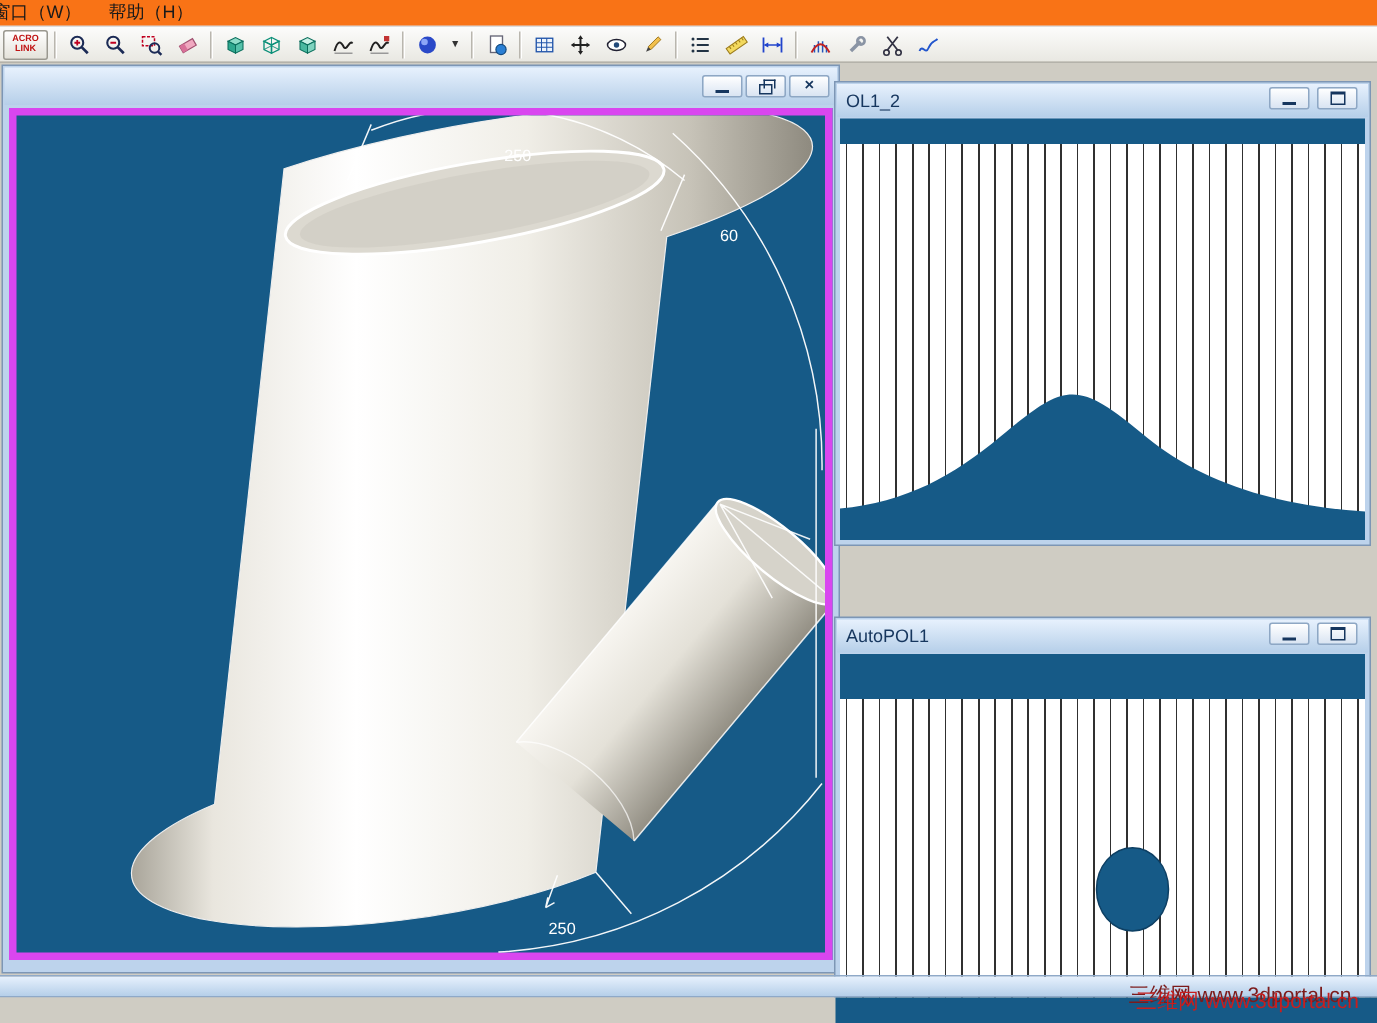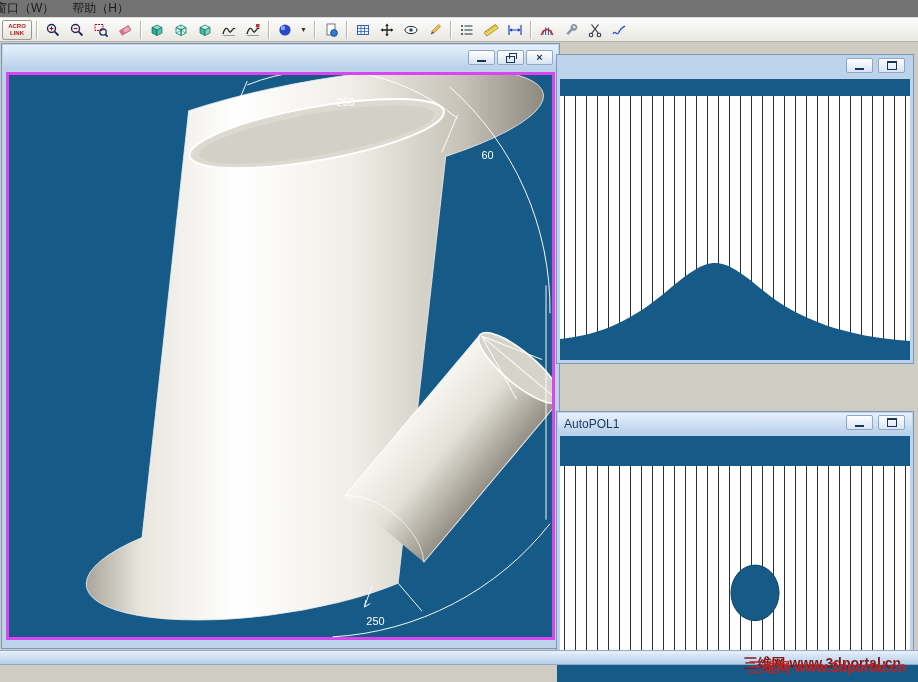--- a/index.html
+++ b/index.html
@@ -1,20 +1,20 @@
 <!DOCTYPE html>
 <html style="--viewport-blue: #165a87; --frame-blue: #bdd3ec; --titlebar-text: #16365e; --mdi-gray: #cfccc3; --pattern-line: #303030; --watermark-red: #c81e1e; --watermark-shadow: #7c1b1b;"><head>
 <meta charset="utf-8">
 <style>
   html,body{margin:0;padding:0;}
   body{font-family:"Liberation Sans","DejaVu Sans",sans-serif;}
   .screen{position:relative;width:918px;height:682px;background:var(--mdi-gray,#cfccc3);overflow:hidden;}
 
   
-  .menubar{position:absolute;left:0;top:0;right:0;height:17px;background:#737373;
+  .menubar{position:absolute;left:0;top:0;right:0;height:17px;background:#f97316;
     border-bottom:1px solid #dcdcdc;display:flex;align-items:flex-end;font-size:12px;color:#1a1a1a;}
   .menu-item{padding:0 9px;height:100%;display:flex;align-items:center;cursor:default;}
   .menu-item.cut{margin-left:-14px;}
 
   
   .toolbar{position:absolute;left:0;top:18px;right:0;height:23px;
     background:linear-gradient(#fcfcfb,#e9e8e2);border-bottom:1px solid #b4b2aa;
     display:flex;align-items:center;padding:0 2px;gap:1px;}
   .tbtn{width:23px;height:20px;display:flex;align-items:center;justify-content:center;
     border:1px solid transparent;border-radius:2px;background:transparent;padding:0;}
@@ -38,41 +38,41 @@
   .g-max{width:8px;height:6px;border:1px solid var(--titlebar-text,#16365e);border-top-width:2px;}
   .g-restore{position:relative;width:7px;height:5px;border:1px solid var(--titlebar-text,#16365e);margin-top:3px;background:transparent;}
   .g-restore::before{content:"";position:absolute;left:2px;top:-4px;width:6px;height:5px;
     border:1px solid var(--titlebar-text,#16365e);border-bottom:none;}
 
   
   .win-main{left:2px;top:44px;width:557px;height:604px;}
   .win-main .titlebar{height:25px;}
   .win-main .capbtns{right:5px;top:5px;}
   .win-main .content{position:absolute;left:4px;right:4px;top:28px;bottom:8px;
-    background:var(--viewport-blue,#165a87);border:3px solid #d946ef;}
+    background:var(--viewport-blue,#165a87);border:5px solid #d946ef;}
   .view3d{position:absolute;inset:0;}
 
   
   .win-rt{left:557px;top:55px;width:356px;height:308px;}
   .win-rb{left:557px;top:368px;width:356px;height:282px;margin-top:44px;}
   .win-rt .content,.win-rb .content{position:absolute;left:3px;right:3px;top:24px;bottom:3px;
     background:var(--viewport-blue,#165a87);overflow:hidden;}
   .pattern{position:absolute;left:0;right:0;background:#fff;
     background-image:repeating-linear-gradient(90deg,var(--pattern-line,#303030) 0 1px,transparent 1px 11px);
     background-position:4px 0;}
   .pat-top{top:17px;height:250px;}
   .pat-bot{top:30px;bottom:0;}
   .pattern svg{position:absolute;inset:0;width:100%;height:100%;}
 
   
   .bottom-titlebar{position:absolute;left:0;right:0;top:650px;height:13px;
     background:linear-gradient(#e7f1fd,#b6cfe9);border-top:1px solid #8fa9c8;border-bottom:1px solid #8fa9c8;}
   .bottom-bar{position:absolute;left:0;right:0;top:665px;height:17px;background:var(--mdi-gray,#cfccc3);}
   .bottom-blue{position:absolute;left:557px;right:0;top:665px;height:17px;background:var(--viewport-blue,#165a87);}
-  .watermark{position:absolute;right:12px;top:659px;font-size:14px;font-weight:bold;
+  .watermark{position:absolute;right:12px;top:659px;font-size:14px;font-weight:normal;
     color:var(--watermark-red,#c81e1e);text-shadow:-5px -4px 0 var(--watermark-shadow,#7c1b1b);z-index:50;}
 
   .dimtext{fill:#fff;font-size:11px;font-family:"Liberation Sans","DejaVu Sans",sans-serif;}
 </style>
 </head>
 <body>
 
 <div class="screen">
 
   <div class="menubar">
@@ -313,20 +313,23 @@
           <path d="M 392 512 L 416 540"></path>
         </g>
         <text class="dimtext" x="330" y="31">250</text>
         <text class="dimtext" x="476" y="85">60</text>
         <text class="dimtext" x="360" y="554">250</text>
       </svg>
     </div>
   </div>
 
   <div class="window win-rt">
+    <div class="titlebar">
+      <span>OL1_2</span>
+    </div>
     <div class="capbtns" style="right:40px;">
       <button class="capbtn">
           <span class="g-min"></span>
         </button>
     </div>
     <div class="capbtns" style="right:8px;">
       <button class="capbtn">
           <span class="g-max"></span>
         </button>
     </div>

